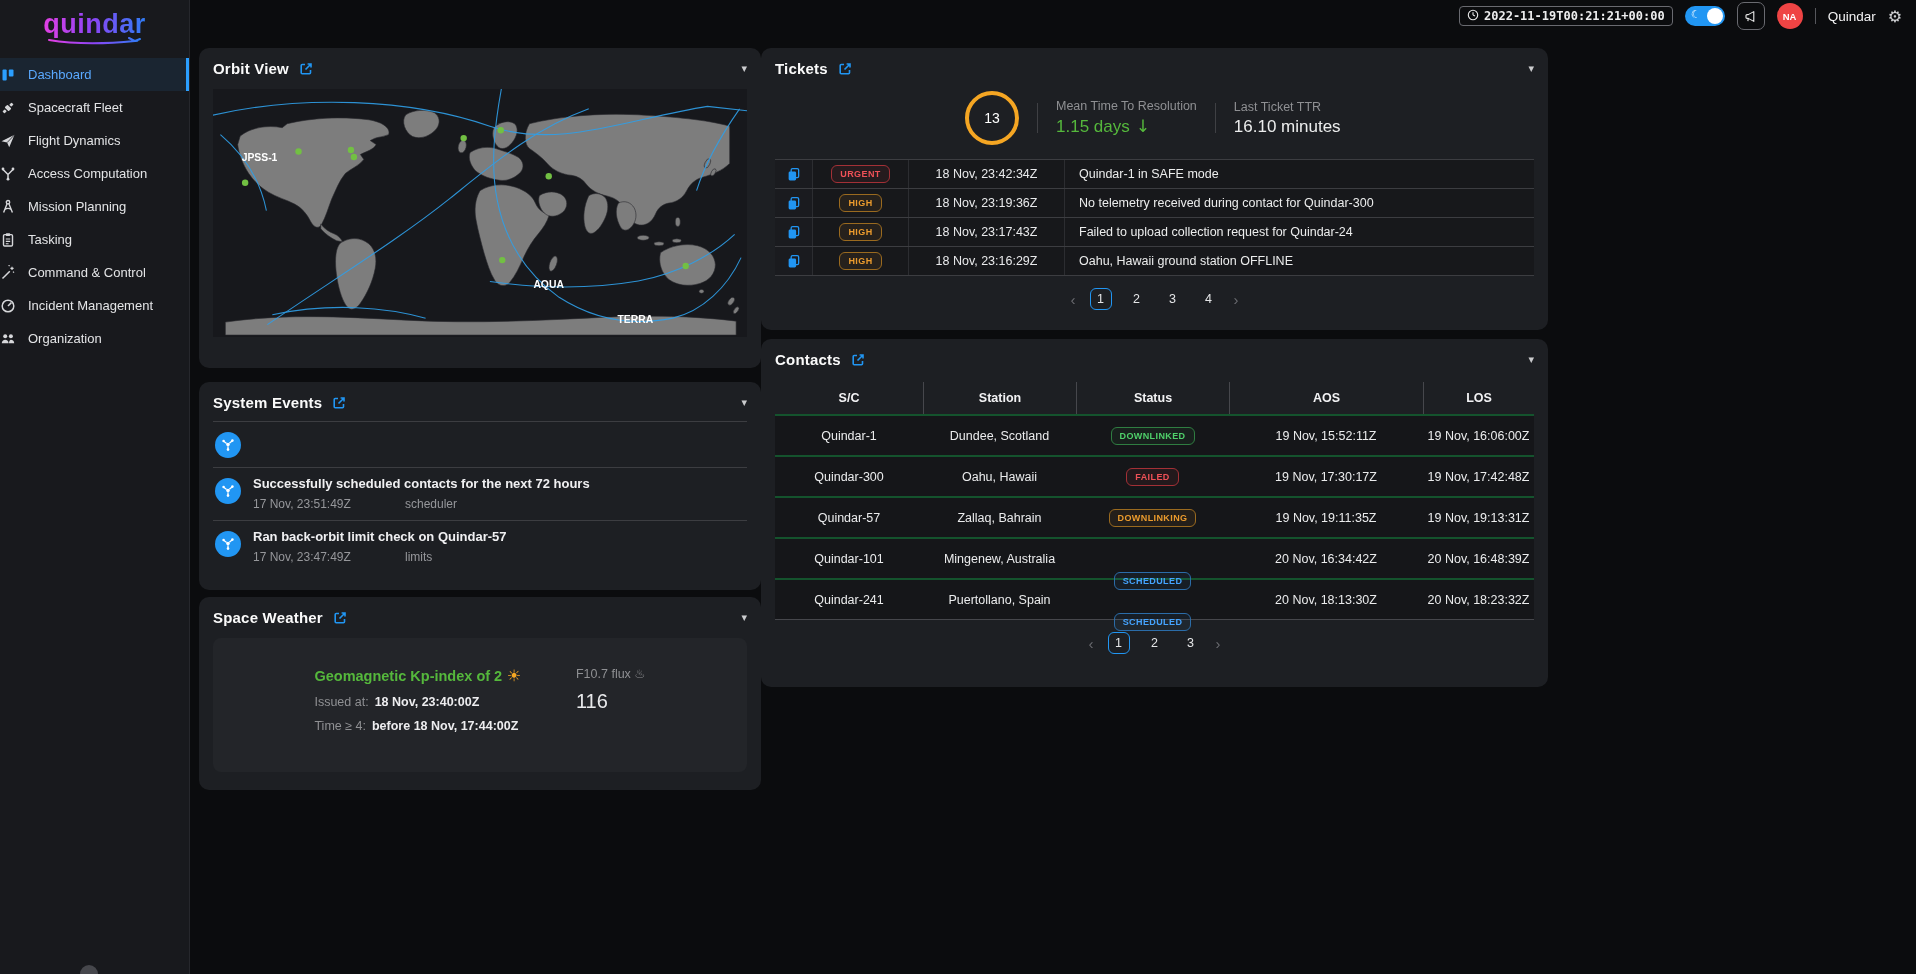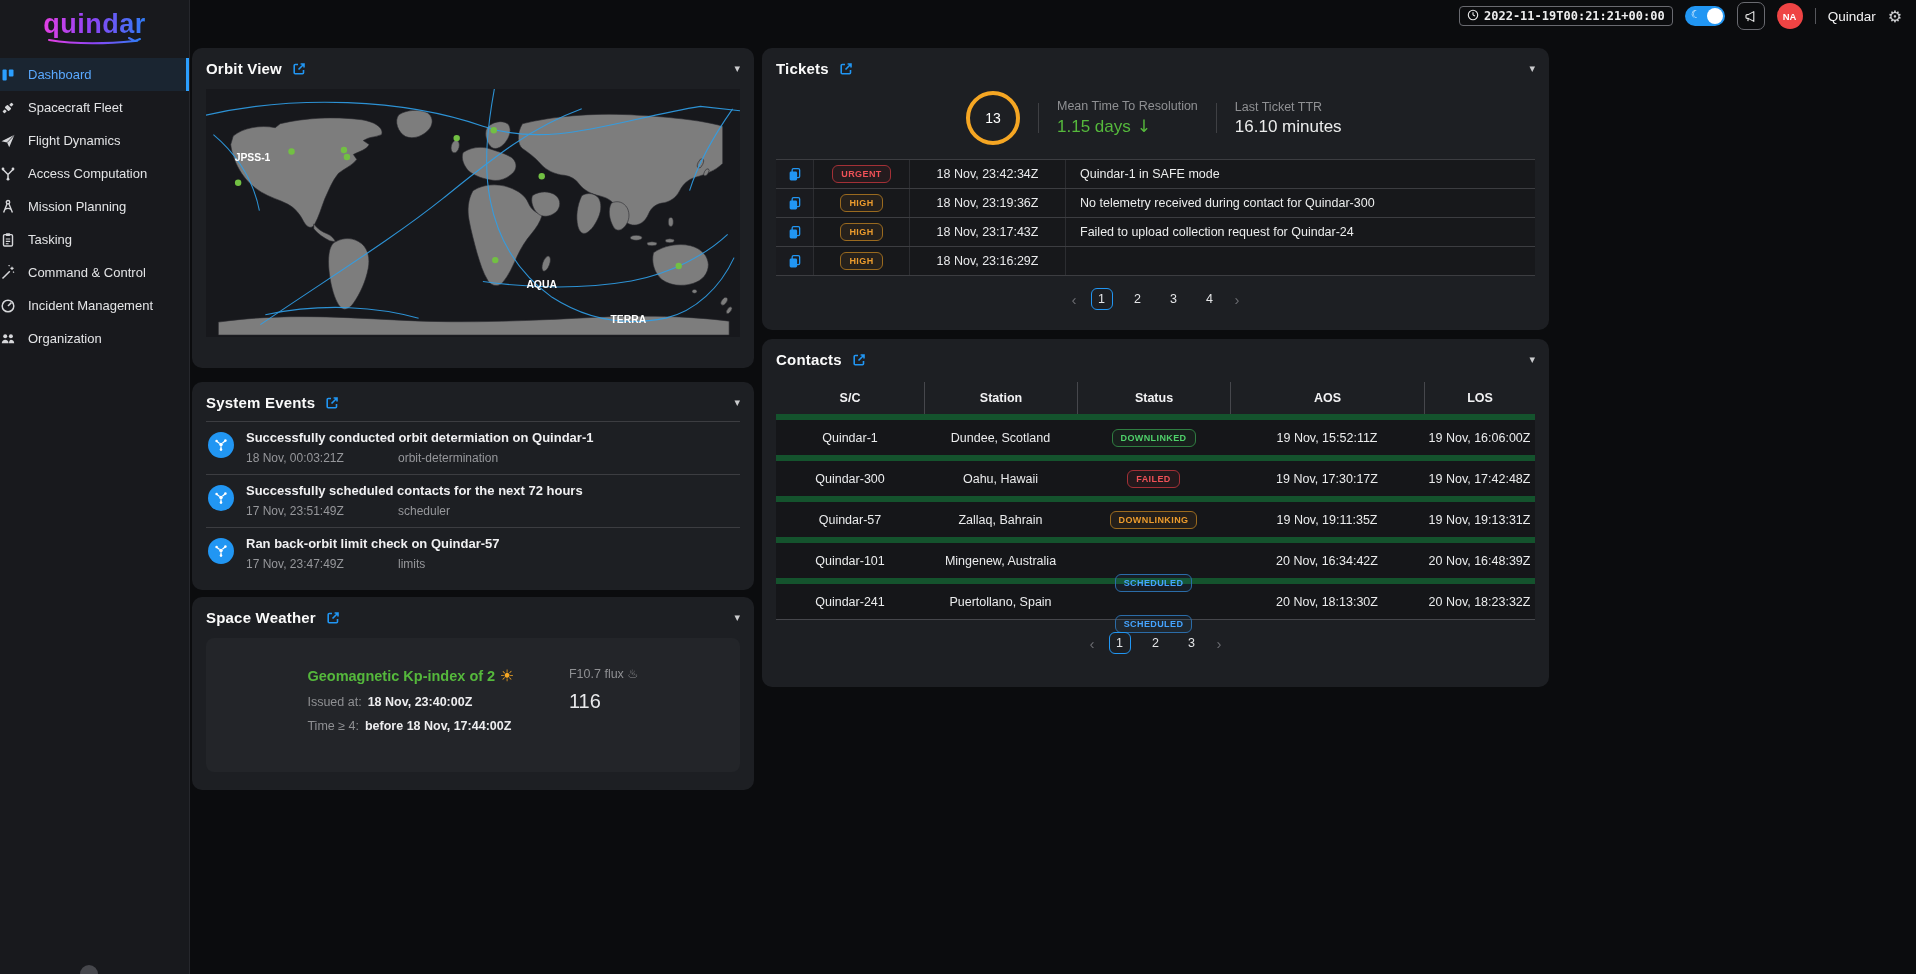--- a/index.html
+++ b/index.html
@@ -38,21 +38,21 @@
   .toggle .knob { position:absolute; right:2px; top:2px; width:16px; height:16px; border-radius:50%; background:#fff; }
   .icon-btn { width:28px; height:28px; border:1px solid #6a6b71; border-radius:7px; background:transparent;
               display:flex; align-items:center; justify-content:center; cursor:pointer; }
   .avatar { width:26px; height:26px; border-radius:50%; background:#ef4444; color:#fff;
             font-size:9.5px; font-weight:bold; display:flex; align-items:center; justify-content:center; cursor:pointer; }
   .vdiv { width:1px; height:16px; background:#56575c; }
   .org-label { font-size:13.5px; color:#f3f3f4; }
   .gear { font-size:16px; color:#cfd0d3; cursor:pointer; }
 
   
-  .main { position:absolute; left:192px; top:48px; display:flex; gap:8px; }
+  .main { position:absolute; left:199px; top:48px; display:flex; gap:0; }
   .col-left  { width:562px; display:flex; flex-direction:column; }
   .col-right { width:787px; display:flex; flex-direction:column; }
   .panel { background:#1d1f23; border-radius:10px; position:relative; padding:12px 14px; }
   .panel-head { display:flex; align-items:center; gap:10px; }
   .panel-title { font-size:15px; font-weight:bold; color:#fafafa; letter-spacing:.2px; }
   .expand { cursor:pointer; display:flex; }
   .caret { position:absolute; right:14px; top:14px; color:#cbccce; font-size:11px; cursor:pointer; }
 
   
   #orbit { height:320px; }
@@ -111,21 +111,21 @@
   .pg.active { border:1.5px solid #2196f3; }
 
   
   #contacts { height:348px; margin-top:9px; }
   .c-head { display:flex; margin-top:14px; height:32px; align-items:center; }
   .c-col { text-align:center; font-size:12.5px; font-weight:bold; color:#f2f2f4;
            height:32px; display:flex; align-items:center; justify-content:center; }
   .c-col + .c-col { border-left:1px solid #46474c; }
   .w1{width:148px} .w2{width:153px} .w3{width:153px} .w4{width:194px} .w5{flex:1}
   .c-table { border-bottom:1px solid #46474c; }
-  .c-row { display:flex; height:41px; align-items:center; background:#151619; border-top:6px solid #14532d; cursor:pointer; }
+  .c-row { display:flex; height:41px; align-items:center; background:#151619; border-top:2px solid #14532d; cursor:pointer; }
   .c-cell { font-size:12.5px; color:#ebeced; display:flex; align-items:center; justify-content:center; }
 </style>
 </head>
 <body>
 
 <aside class="sidebar">
   <div class="logo-wrap">
     <span class="logo-text">quindar</span>
     <svg class="logo-swoosh" width="104" height="8" viewBox="0 0 104 8">
       <defs>
@@ -344,27 +344,20 @@
         <div class="ev-row">
           <span class="ev-ico">
               <svg width="16" height="16" viewBox="0 0 16 16">
                 <circle cx="8" cy="7.5" r="1.8" fill="#fff"></circle>
                 <path d="M4 4.5 L6.6 6.4 M12 4 L9.4 6.2 M8 9.3 L8 12" stroke="#fff" stroke-width="1.3"></path>
                 <circle cx="3.6" cy="4" r="1.3" fill="#fff"></circle>
                 <circle cx="12.4" cy="3.6" r="1.3" fill="#fff"></circle>
                 <circle cx="8" cy="12.6" r="1.3" fill="#fff"></circle>
               </svg>
             </span>
-          <div>
-            <div class="ev-title">Successfully conducted orbit determiation on Quindar-1</div>
-            <div class="ev-meta">
-                <span class="ev-time">18 Nov, 00:03:21Z</span>
-                <span>orbit-determination</span>
-              </div>
-          </div>
         </div>
         <div class="ev-row">
           <span class="ev-ico">
               <svg width="16" height="16" viewBox="0 0 16 16">
                 <circle cx="8" cy="7.5" r="1.8" fill="#fff"></circle>
                 <path d="M4 4.5 L6.6 6.4 M12 4 L9.4 6.2 M8 9.3 L8 12" stroke="#fff" stroke-width="1.3"></path>
                 <circle cx="3.6" cy="4" r="1.3" fill="#fff"></circle>
                 <circle cx="12.4" cy="3.6" r="1.3" fill="#fff"></circle>
                 <circle cx="8" cy="12.6" r="1.3" fill="#fff"></circle>
               </svg>
@@ -499,20 +492,21 @@
           <span class="t-cell-ico">
               <svg width="15" height="15" viewBox="0 0 16 16">
                 <rect x="5.5" y="1.8" width="8" height="9.5" rx="1.5" fill="none" stroke="#2196f3" stroke-width="1.4"></rect>
                 <rect x="2.8" y="4.8" width="8" height="9.5" rx="1.5" fill="#2196f3"></rect>
               </svg>
             </span>
           <span class="t-cell-badge">
               <span class="badge orange">HIGH</span>
             </span>
           <span class="t-cell-time">18 Nov, 23:16:29Z</span>
+          <span class="t-cell-desc">Oahu, Hawaii ground station OFFLINE</span>
         </div>
       </div>
 
       <div class="pager">
         <span class="pg-arrow">‹</span>
         <span class="pg active">1</span>
         <span class="pg">2</span>
         <span class="pg">3</span>
         <span class="pg">4</span>
         <span class="pg-arrow">›</span>

